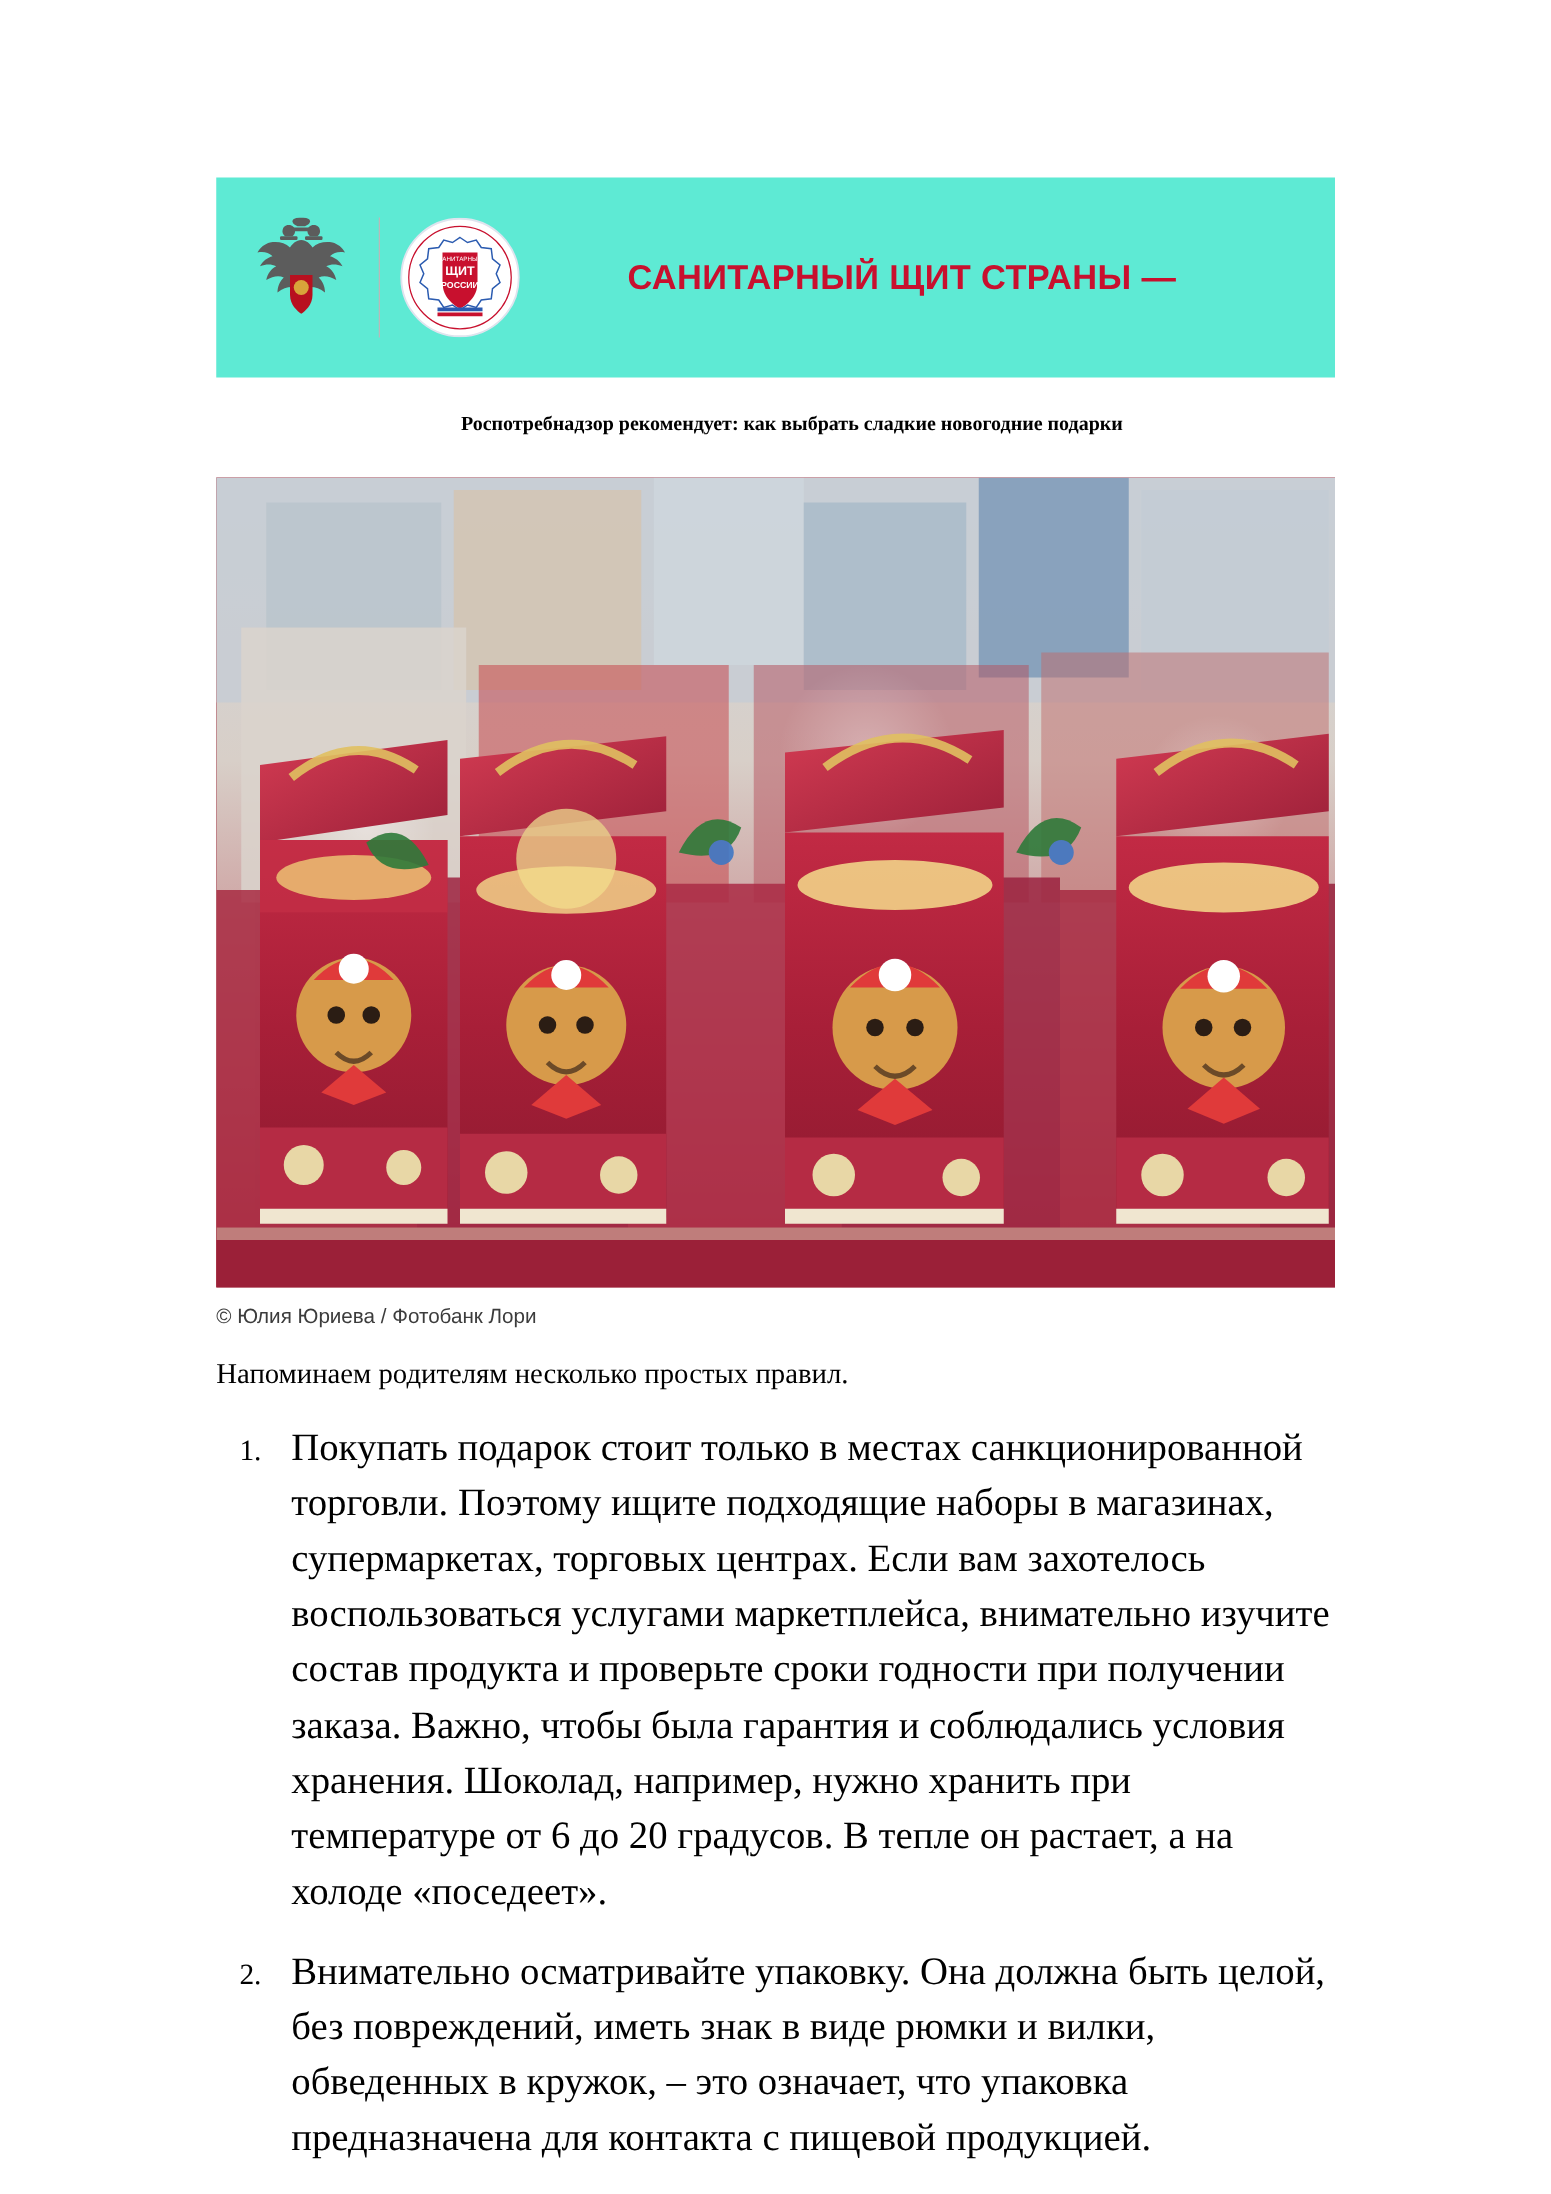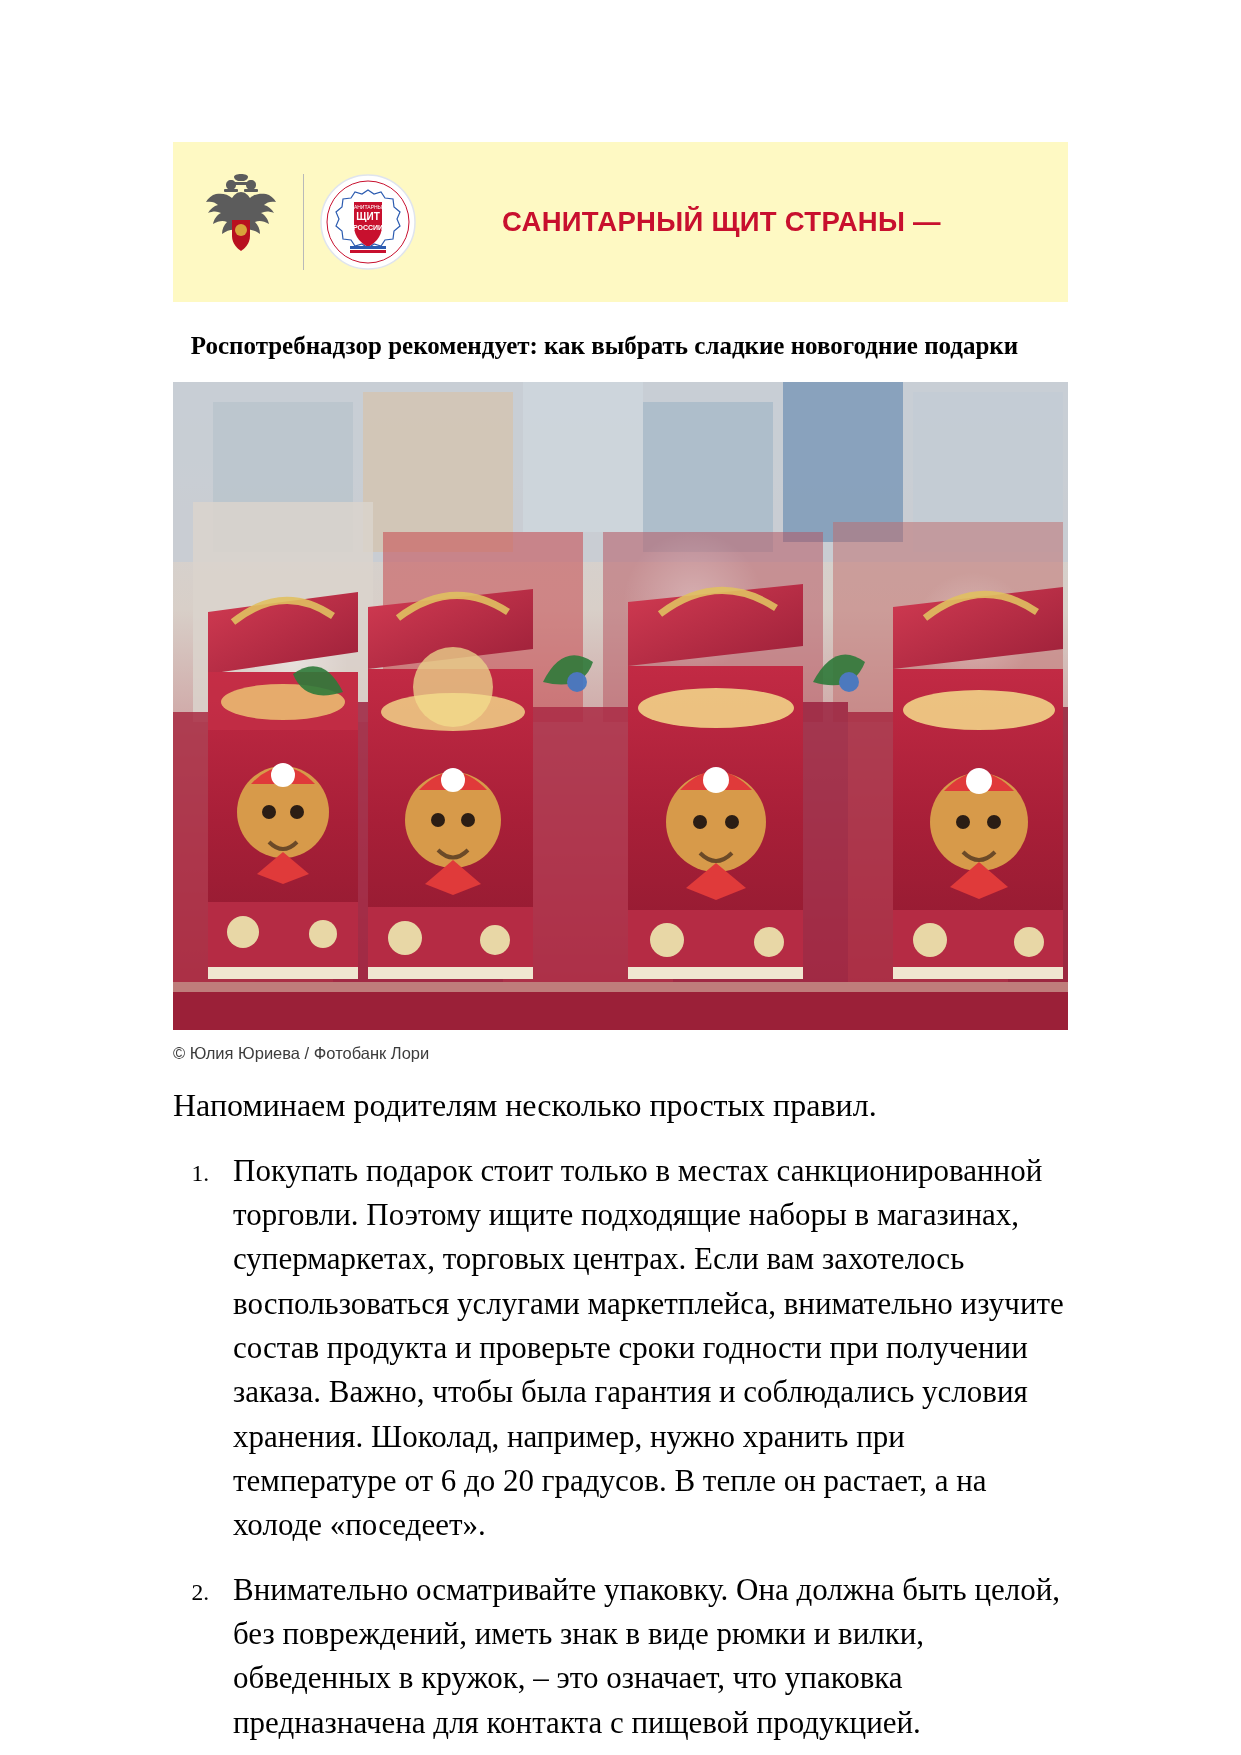--- a/index.html
+++ b/index.html
@@ -21,21 +21,21 @@
     background: #ffffff;
   }
 
   
   .banner {
     position: absolute;
     left: 173px;
     top: 142px;
     width: 895px;
     height: 160px;
-    background: #fef9c3;
+    background: #5eead4;
     display: flex;
     align-items: center;
   }
   .banner-emblem {
     width: 92px;
     margin-left: 22px;
     display: flex;
     align-items: center;
     justify-content: center;
   }
@@ -58,26 +58,26 @@
     font-weight: bold;
     color: #c8102e;
     font-size: 27.5px;
     line-height: 1.28;
     letter-spacing: 0.3px;
   }
 
   
   .doc-title {
     position: absolute;
-    left: 157px;
+    left: 186px;
     top: 330px;
     width: 895px;
     font-family: "Liberation Serif", serif;
     font-weight: bold;
-    font-size: 25px;
+    font-size: 16px;
     line-height: 1.25;
     text-align: center;
     color: #000;
   }
 
   
   .photo {
     position: absolute;
     left: 173px;
     top: 382px;
@@ -99,21 +99,21 @@
 
   
   .body-wrap {
     position: absolute;
     left: 173px;
     top: 1083px;
     width: 900px;
   }
   p.para {
     margin: 0 0 20px 0;
-    font-size: 32px;
+    font-size: 23px;
     line-height: 1.43;
     text-align: left;
   }
   ol.list {
     margin: 8px 0 0 0;
     padding-left: 42px;
     list-style-position: outside;
   }
   ol.list li {
     font-size: 31px;

